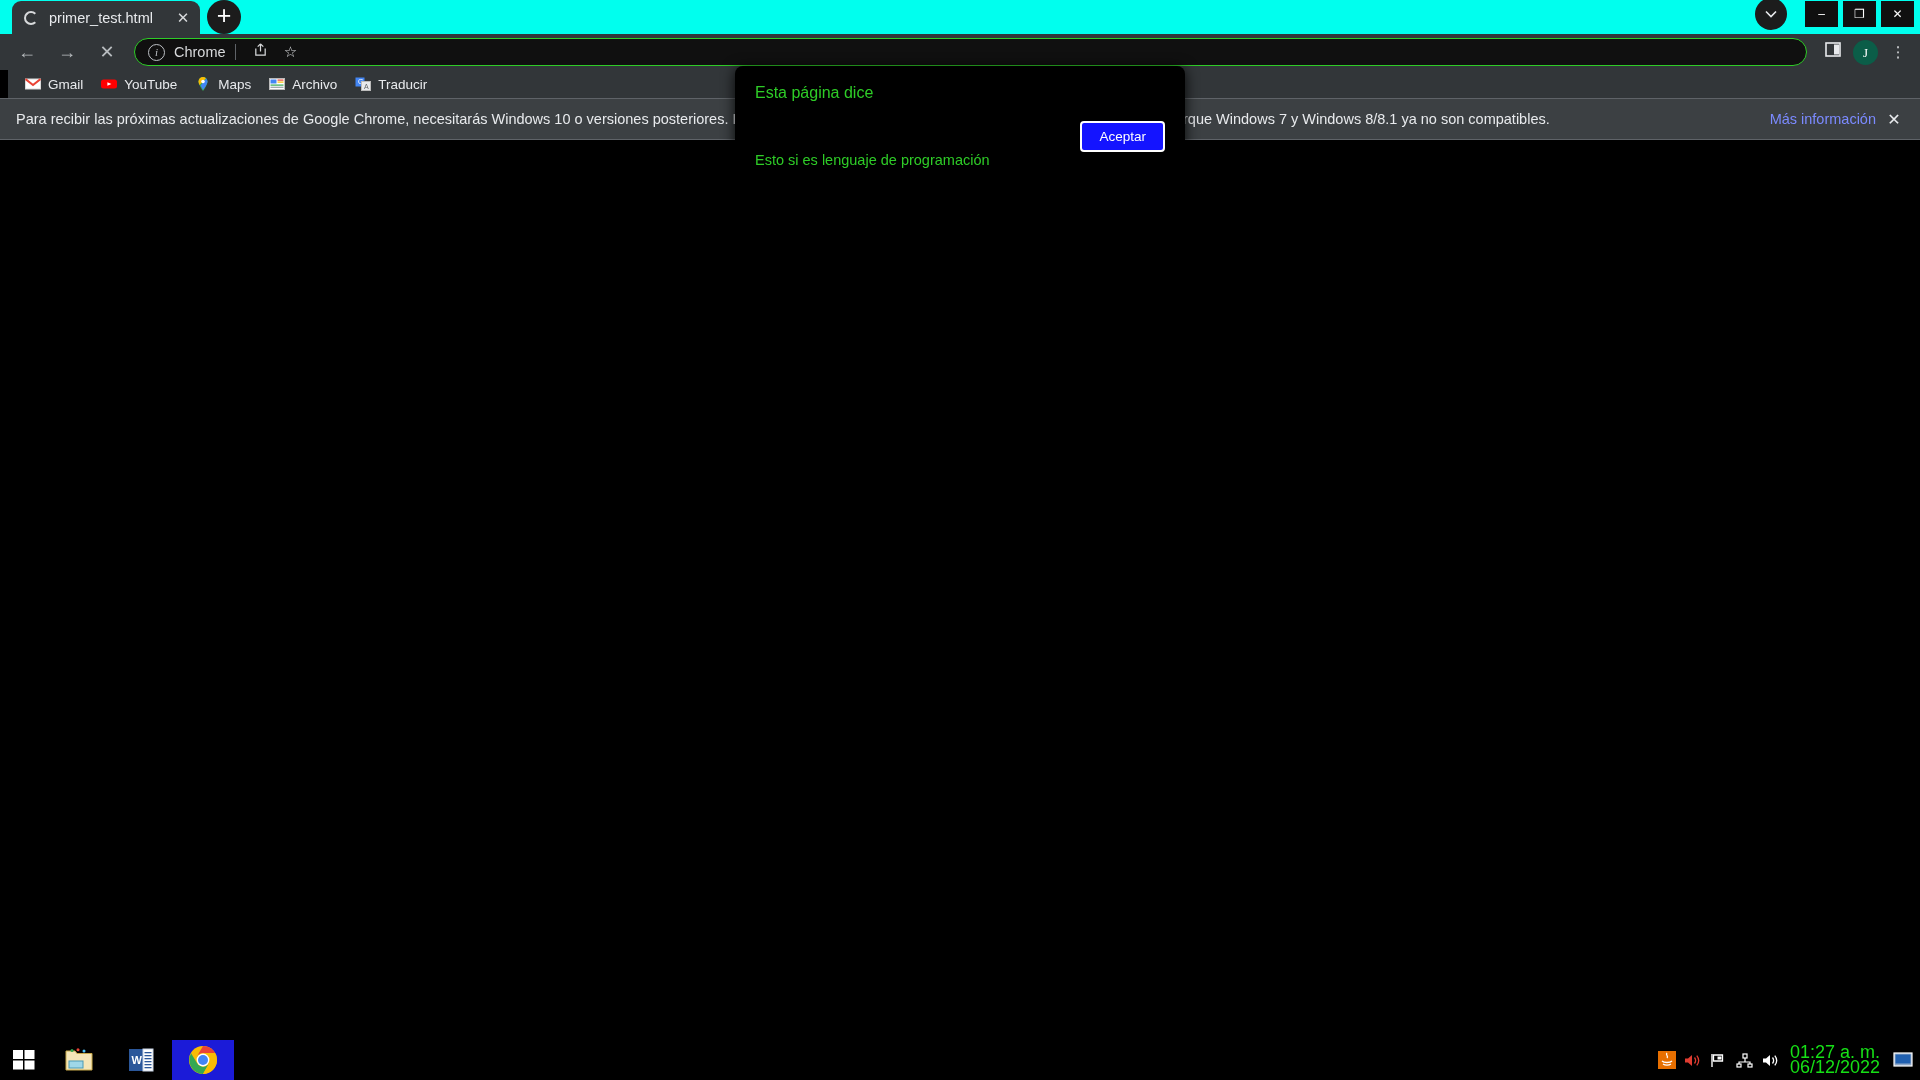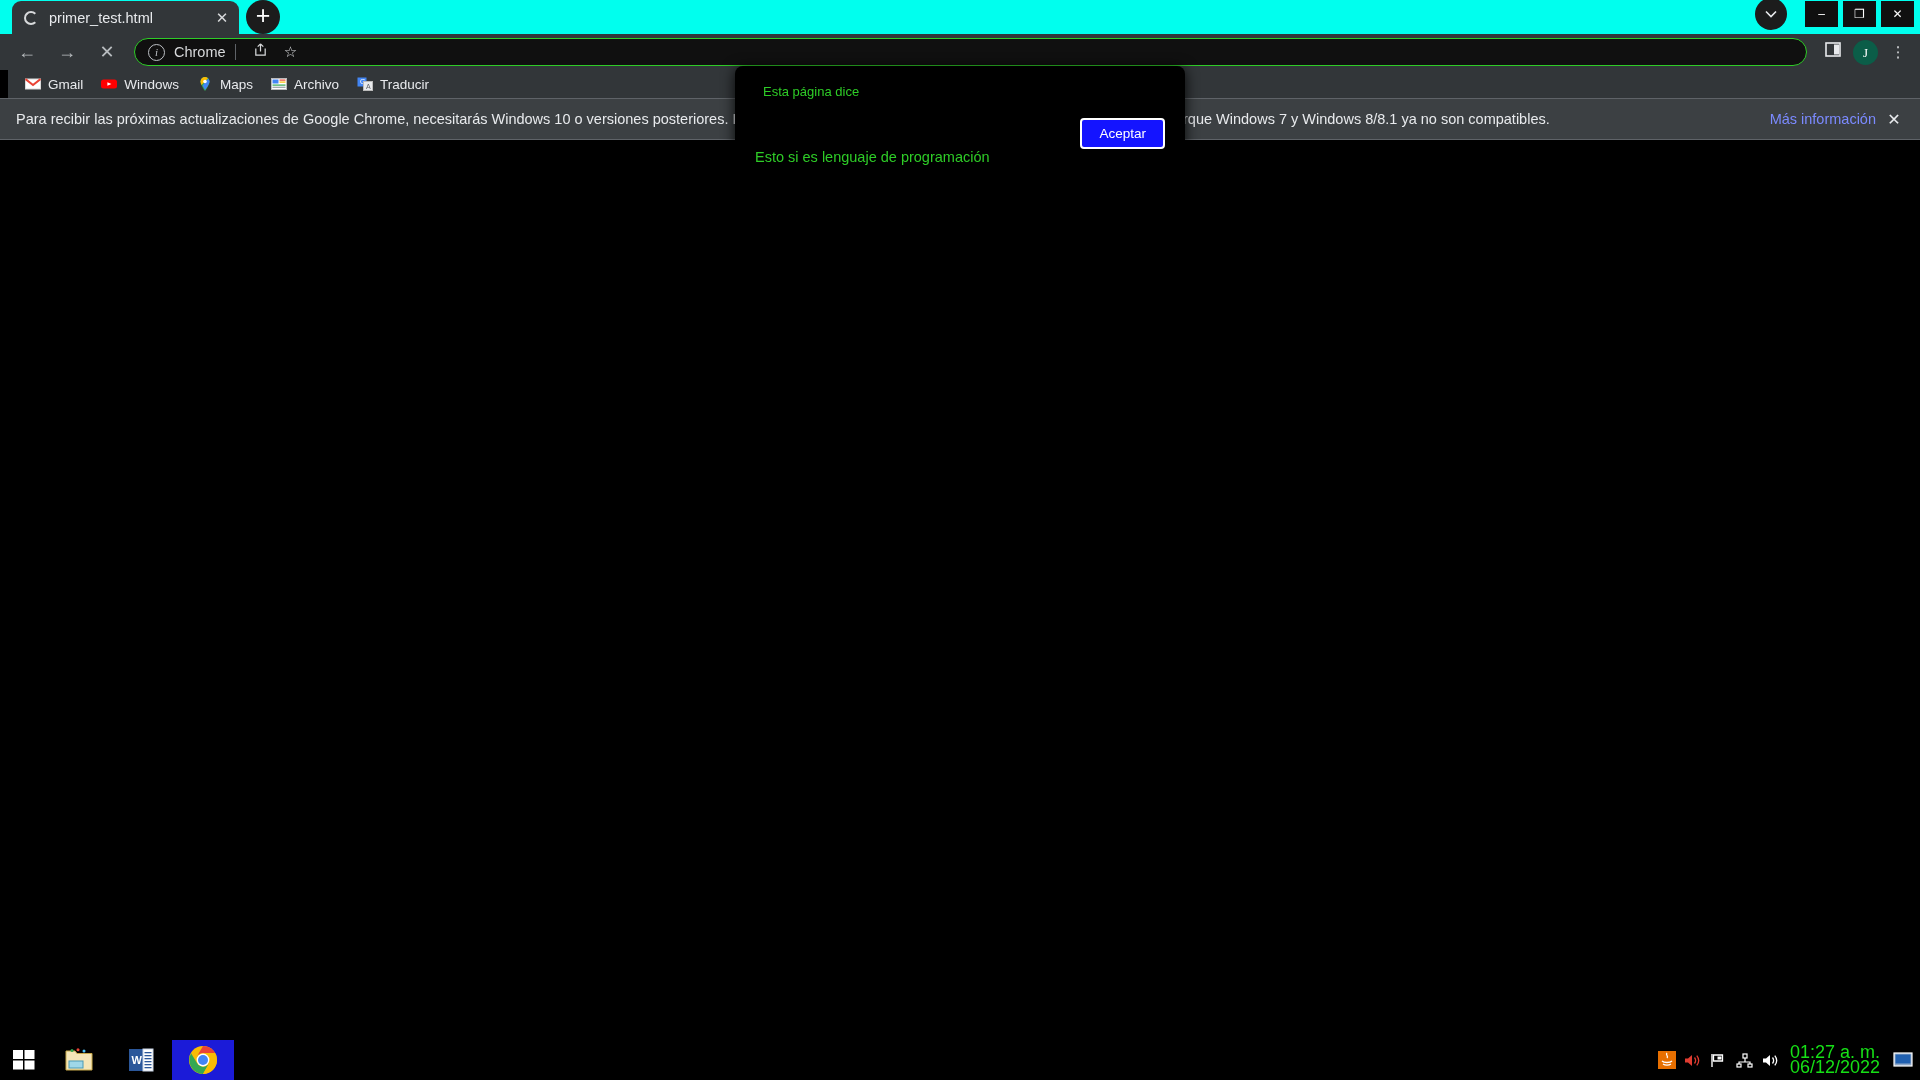--- a/index.html
+++ b/index.html
@@ -13,21 +13,21 @@
   
   #tabstrip {
     position: absolute; left: 0; top: 0;
     width: 1920px; height: 34px;
     background: #00ffee;
     display: flex; align-items: flex-end;
   }
   .tab {
     position: relative;
     margin-left: 12px;
-    width: 227px; height: 33px;
+    width: 188px; height: 33px;
     background: #323639;
     border-radius: 9px 9px 0 0;
     display: flex; align-items: center;
     padding: 0 8px 0 12px;
   }
   .tab-spinner {
     width: 14px; height: 14px;
     border: 2px solid transparent;
     border-top-color: #d8dadc;
     border-left-color: #d8dadc;
@@ -172,21 +172,21 @@
     left: 735px; top: 66px;
     width: 450px; height: 130px;
     background: #000000;
     border-radius: 8px;
     box-shadow: 0 2px 14px rgba(0,0,0,0.9);
     padding: 18px 20px 14px 20px;
     display: flex; flex-direction: column;
     z-index: 50;
   }
   #dialog-title {
-    color: #2ecc27; font-size: 13px; margin-bottom: 19px; margin-left: 8px;
+    color: #2ecc27; font-size: 16px; margin-bottom: 19px;
   }
   #dialog-message {
     color: #2ecc27; font-size: 14.5px; flex: 1 1 auto;
   }
   #dialog-actions { display: flex; justify-content: flex-end; }
   #dialog-ok {
     background: #1414ff; color: #ffffff;
     border: 2px solid #ffffff;
     border-radius: 4px;
     font-size: 13.5px;
@@ -289,21 +289,21 @@
     </span>
     <span class="bm-label">Gmail</span>
   </div>
   <div class="bm">
     <span class="favicon">
       <svg width="16" height="16" viewBox="0 0 16 16">
           <rect x="0" y="3.5" width="16" height="9" rx="2.5" fill="#ff0000"></rect>
           <path d="M6.4 6.2l4 1.8-4 1.8z" fill="#ffffff"></path>
         </svg>
     </span>
-    <span class="bm-label">Windows</span>
+    <span class="bm-label">YouTube</span>
   </div>
   <div class="bm">
     <span class="favicon">
       <svg width="16" height="16" viewBox="0 0 16 16">
           <path d="M8 1C5.5 1 3.5 3 3.5 5.5C3.5 9 8 15 8 15S12.5 9 12.5 5.5C12.5 3 10.5 1 8 1z" fill="#34a853"></path>
           <path d="M8 1C5.5 1 3.5 3 3.5 5.5c0 1 .4 2.2 1 3.4L11 2.3A4.4 4.4 0 0 0 8 1z" fill="#fbbc04"></path>
           <path d="M12.5 5.5c0-1.2-.5-2.3-1.3-3.1L5.6 9.6C6.7 11.7 8 14 8 14s4.5-5.5 4.5-8.5z" fill="#4285f4"></path>
           <circle cx="8" cy="5.5" r="1.8" fill="#ffffff"></circle>
         </svg>
     </span>

